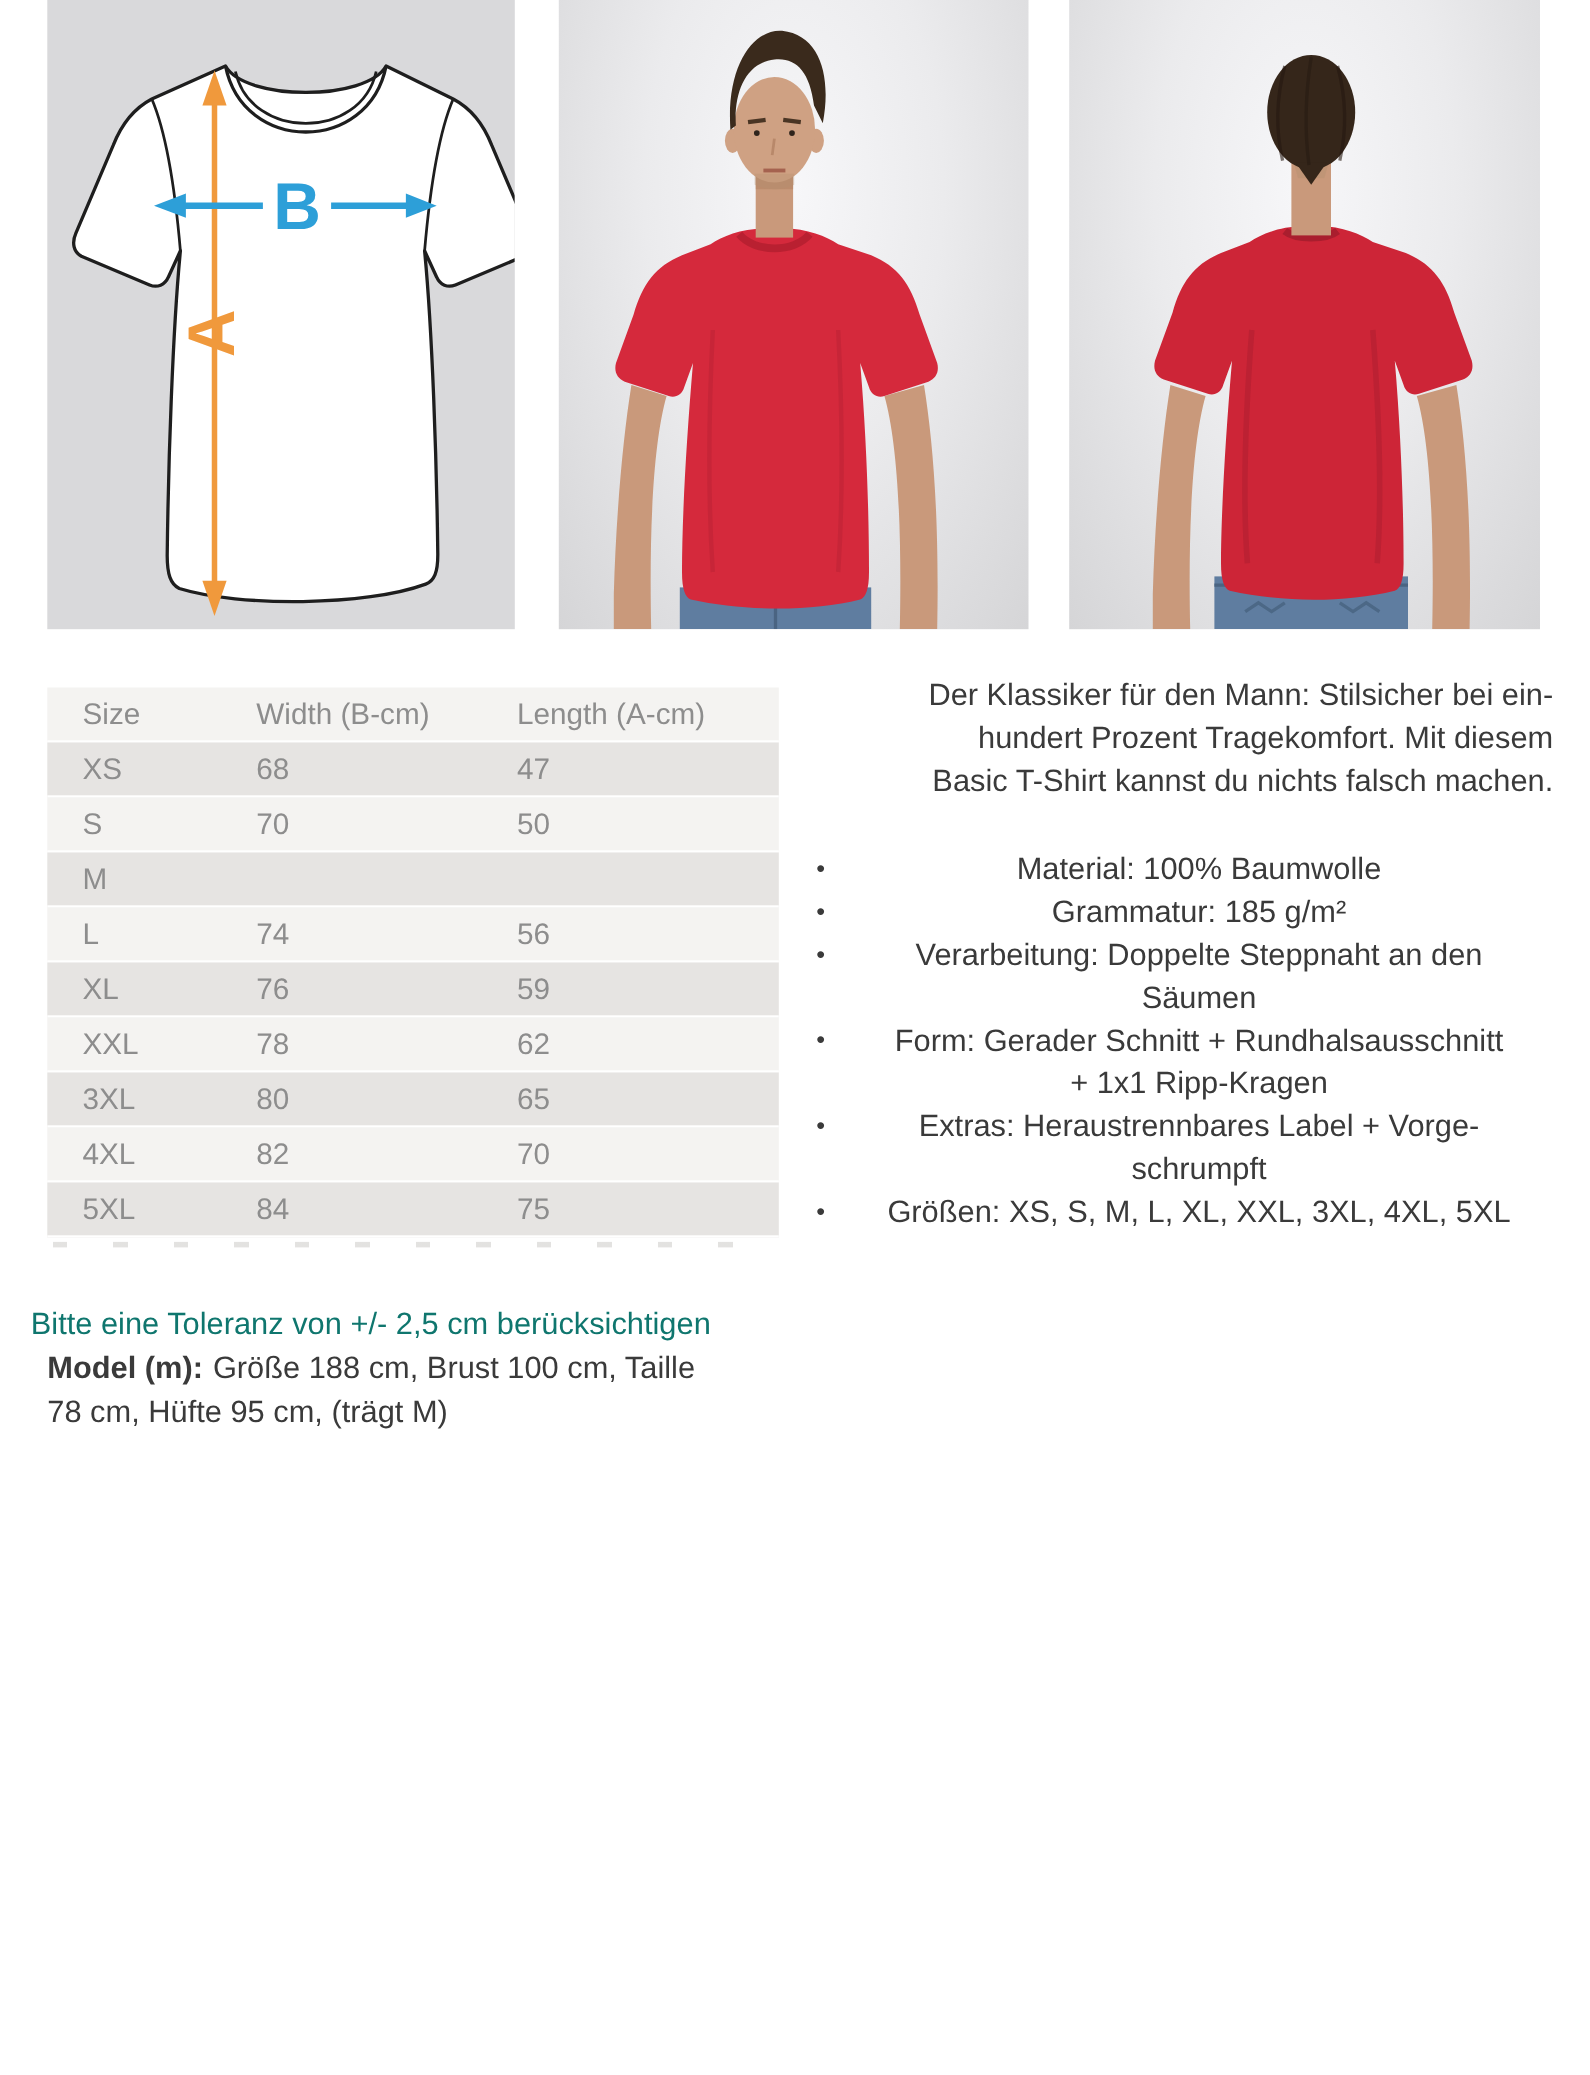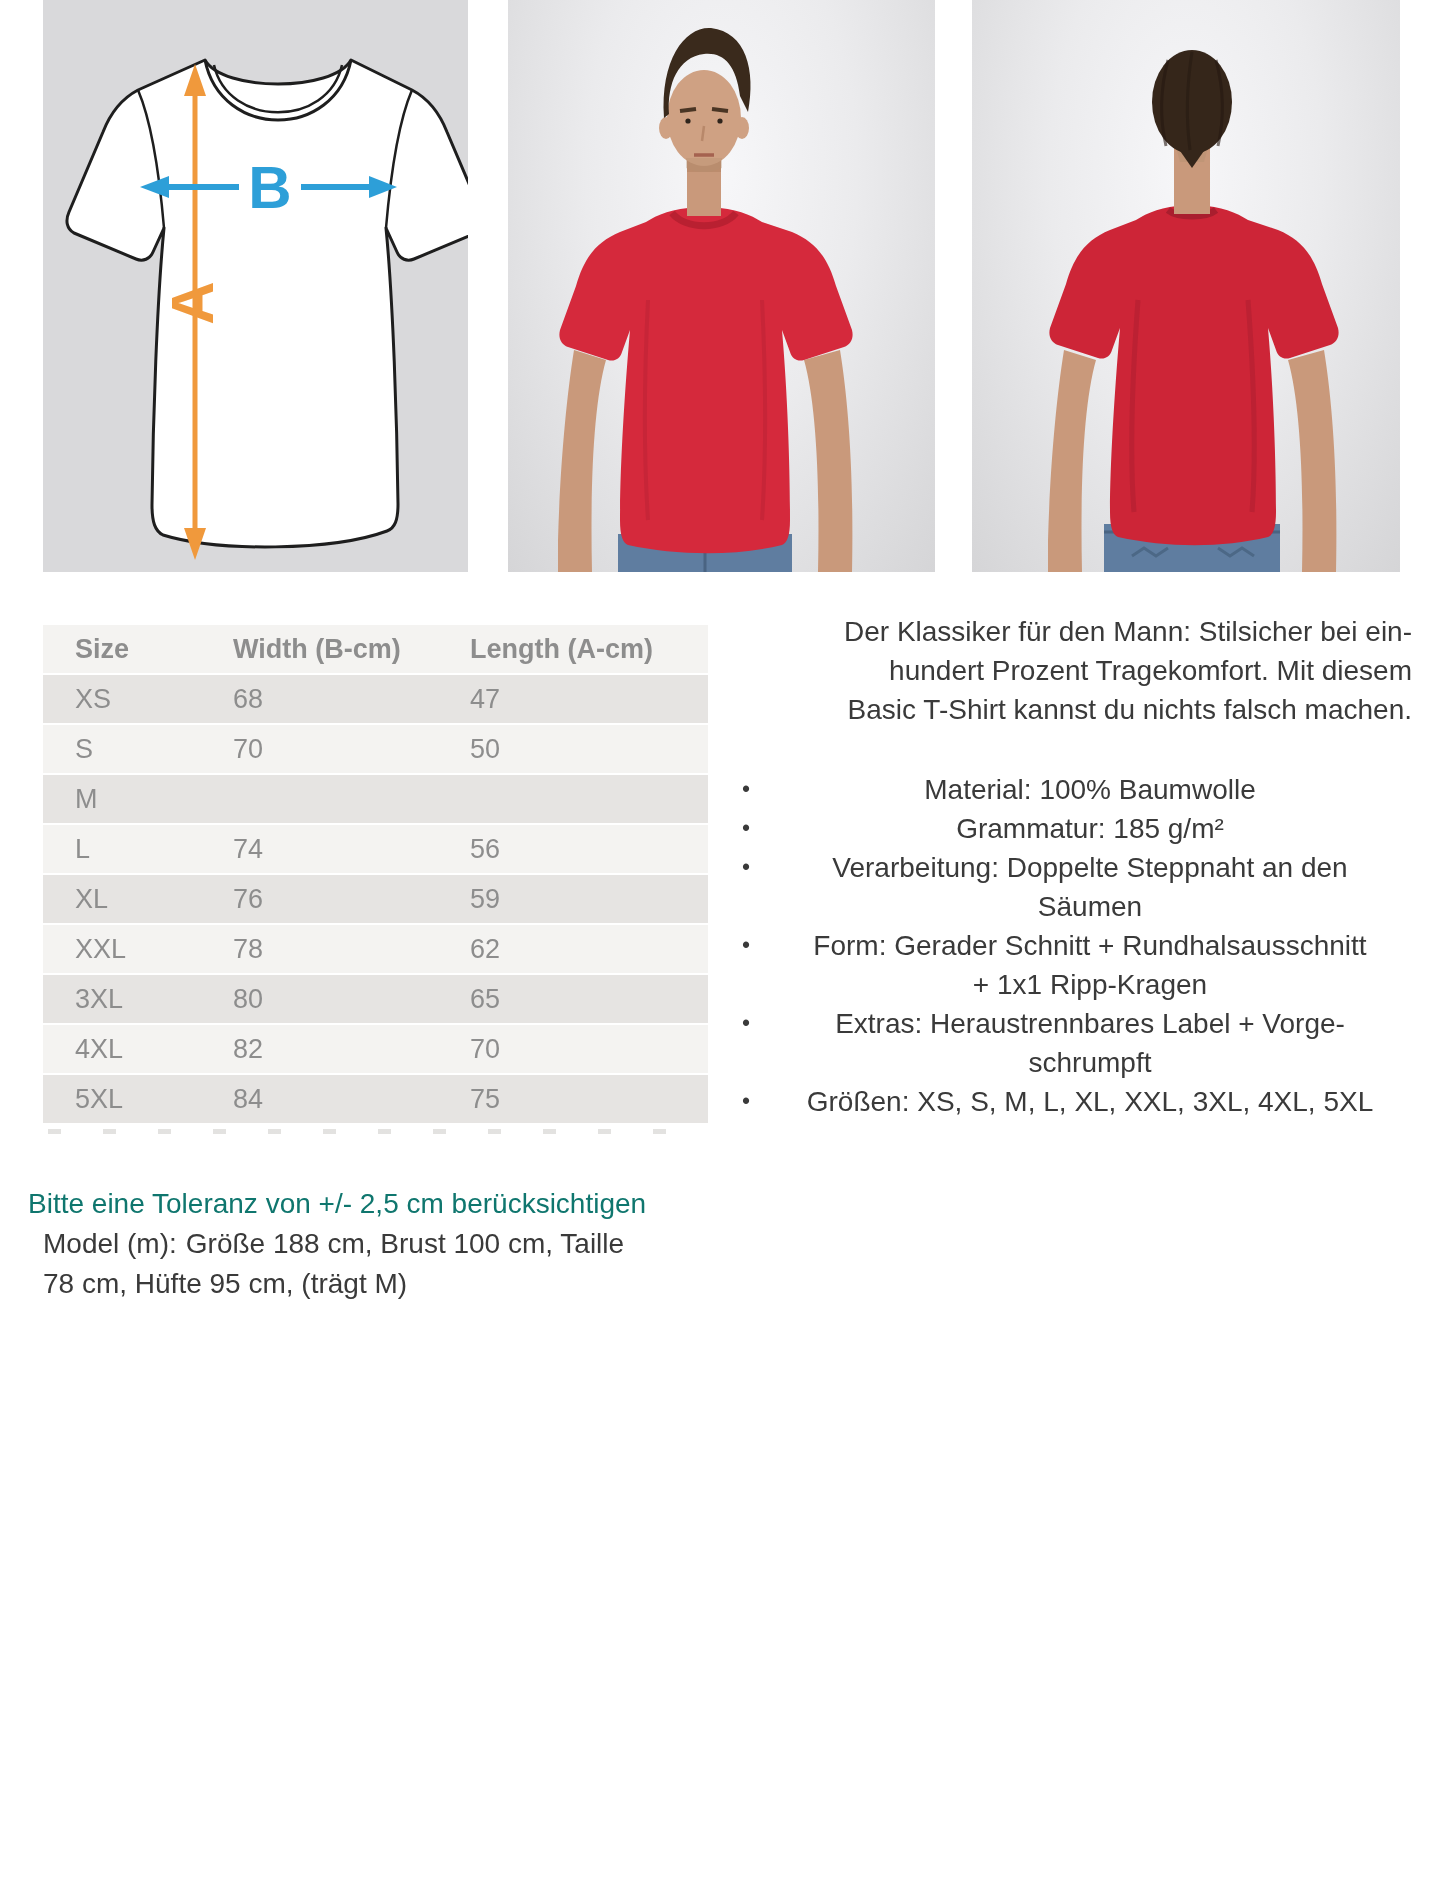--- a/index.html
+++ b/index.html
@@ -15,21 +15,21 @@
   .panel-back{left:972px;width:428px;}
   .panel svg{display:block;}
 
   
   .size-table{position:absolute;left:43px;top:625px;width:665px;}
   .t-head,.t-row{
     display:grid;grid-template-columns:158px 237px 1fr;
     padding-left:32px;height:48px;line-height:48px;border-bottom:2px solid #ffffff;
     font-size:27px;color:#8d8d8d;
   }
-  .t-head{background:#f4f3f1;font-weight:bold;}
+  .t-head{background:#f4f3f1;}
   .t-row:nth-child(odd){background:#e6e4e2;}
   .t-row:nth-child(even){background:#f4f3f1;}
 
   .artifact-strip{
     position:absolute;left:48px;top:1129px;width:655px;height:5px;opacity:.85;
     background:repeating-linear-gradient(90deg,#dedddb 0 13px,transparent 13px 55px);
   }
 
   
   .desc-intro{
@@ -43,21 +43,21 @@
 
   
   .note-tolerance{
     position:absolute;left:28px;top:1184px;width:660px;
     font-size:28px;line-height:40px;color:#0f766e;
   }
   .note-model{
     position:absolute;left:43px;top:1224px;width:660px;
     font-size:28px;line-height:40px;color:#3a3a3a;
   }
-  .note-model .model-label{font-weight:400;margin-right:9px;}
+  .note-model .model-label{font-weight:700;margin-right:9px;}
   .note-model .model-text{white-space:pre-line;}
 </style>
 </head>
 <body>
 
 <div class="page">
 
   <div class="panel panel-diagram">
     <svg width="425" height="572" viewBox="0 0 425 572">
 

